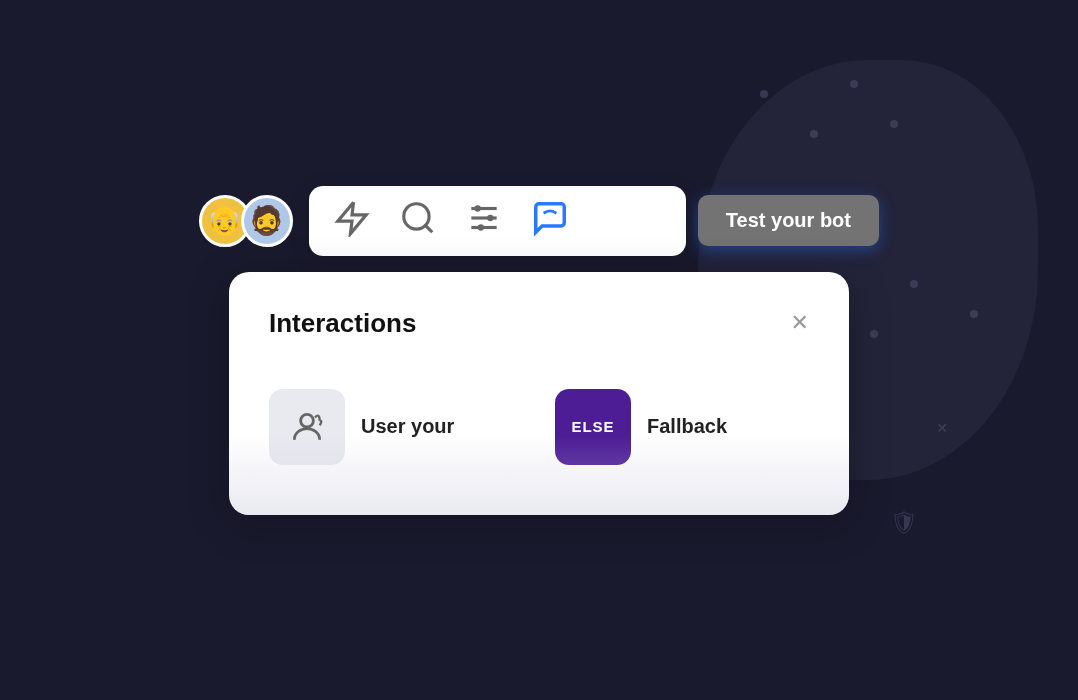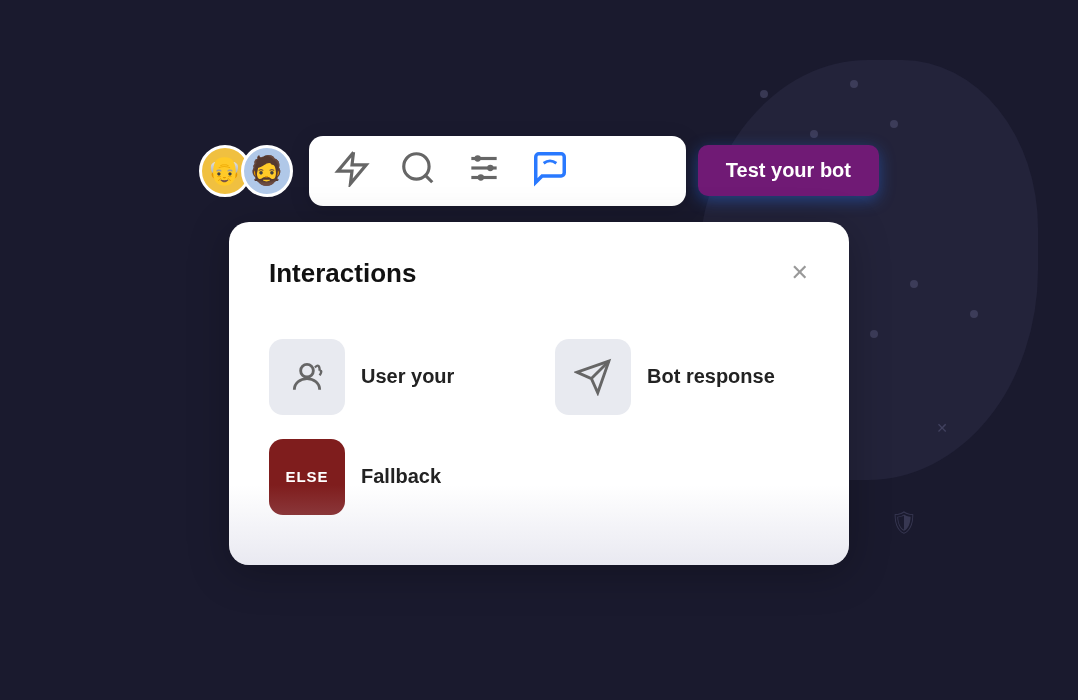--- a/index.html
+++ b/index.html
@@ -123,21 +123,21 @@
       cursor: pointer;
       opacity: 0.75;
     }
 
     .toolbar-icon.active {
       color: #2979ff;
       opacity: 1;
     }
 
     .test-bot-btn {
-      background: #701a75;
+      background: #737373;
       color: #fff;
       border: none;
       border-radius: 10px;
       padding: 14px 28px;
       font-size: 20px;
       font-weight: 700;
       cursor: pointer;
       white-space: nowrap;
       box-shadow: 0 4px 16px rgba(41,121,255,0.4);
     }
@@ -199,21 +199,21 @@
 
     .icon-box-light {
       background: #e8eaf0;
     }
 
     .icon-box-purple {
       background: #6c5ce7;
     }
 
     .icon-box-dark {
-      background: #7f1d1d;
+      background: #4c1d95;
       justify-content: center;
     }
 
     .interaction-label {
       font-size: 20px;
       font-weight: 600;
       color: #222;
     }
 
     
@@ -326,29 +326,20 @@
           <svg class="icon-svg" viewBox="0 0 24 24" fill="none" stroke="#666" stroke-width="1.8">
             <circle cx="12" cy="8" r="4"></circle>
             <path d="M4 20c0-4 3.6-7 8-7s8 3 8 7"></path>
             <path d="M17 6 Q20 3 20 8" stroke="#666" stroke-width="1.5" fill="none"></path>
             <path d="M20 8 Q22 8 20 11" stroke="#666" stroke-width="1.5" fill="none"></path>
           </svg>
         </div>
         <span class="interaction-label">User your</span>
       </div>
 
-      <div class="interaction-item">
-        <div class="interaction-icon-box icon-box-light">
-          <svg class="icon-svg" viewBox="0 0 24 24" fill="none" stroke="#666" stroke-width="1.8">
-            <line x1="22" y1="2" x2="11" y2="13"></line>
-            <polygon points="22 2 15 22 11 13 2 9 22 2"></polygon>
-          </svg>
-        </div>
-        <span class="interaction-label">Bot response</span>
-      </div>
 
       <div class="interaction-item">
         <div class="interaction-icon-box icon-box-dark">
           <span class="else-text">ELSE</span>
         </div>
         <span class="interaction-label">Fallback</span>
       </div>
 
 
     </div>

